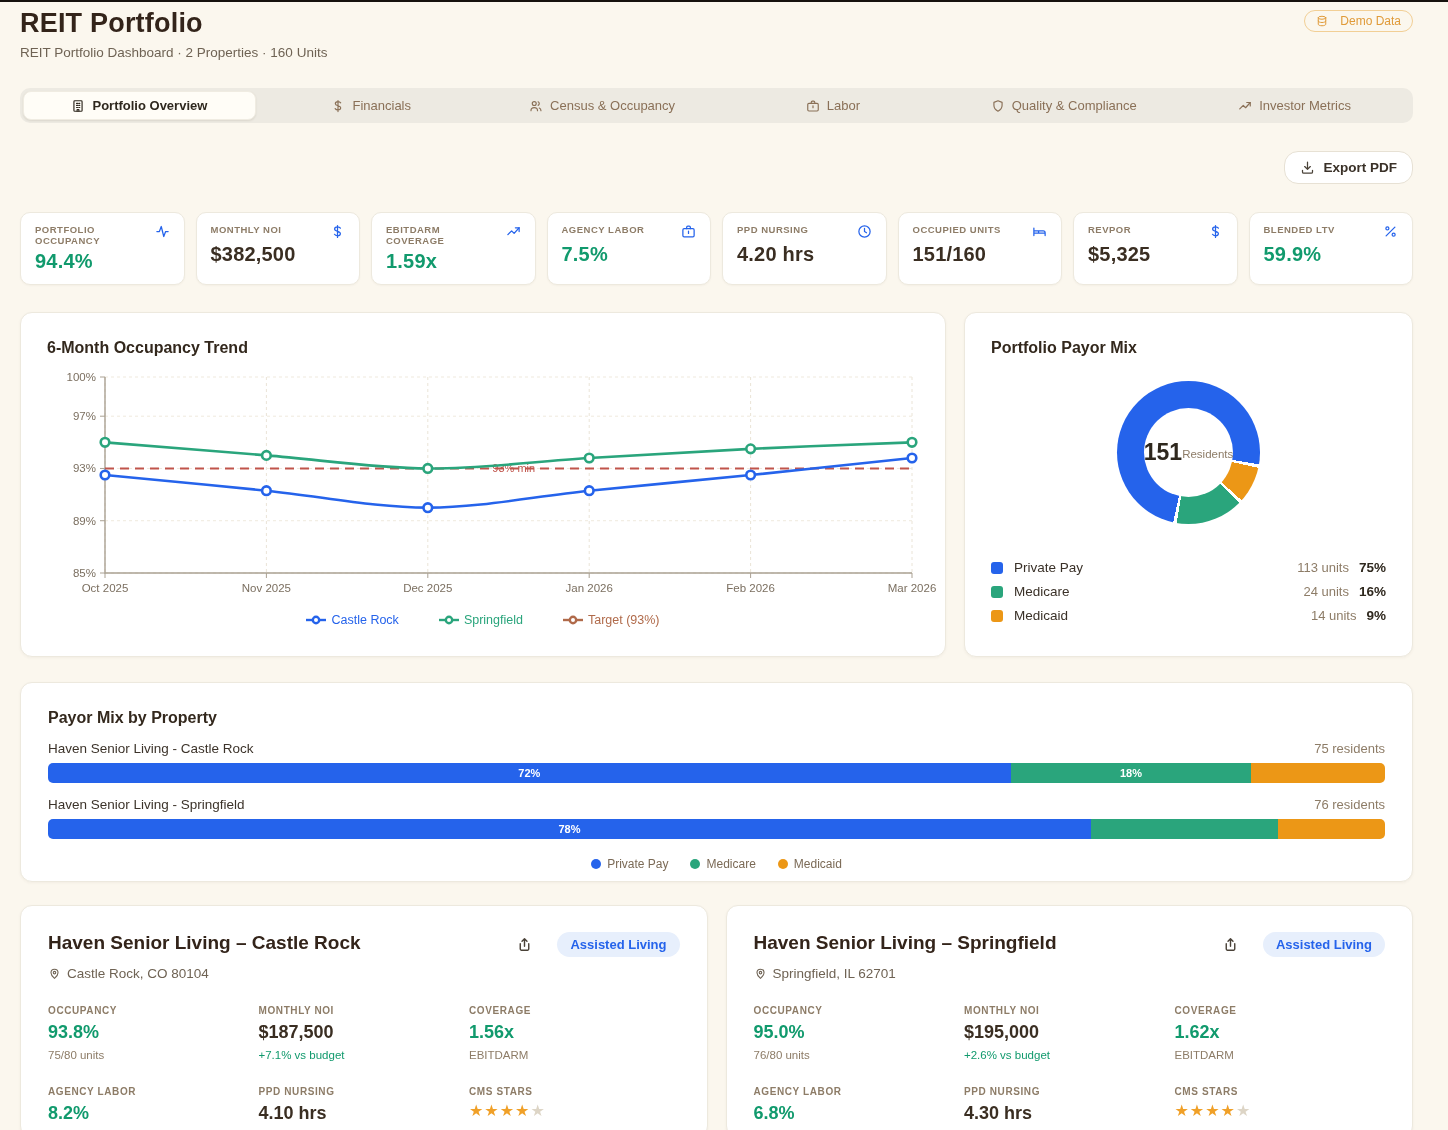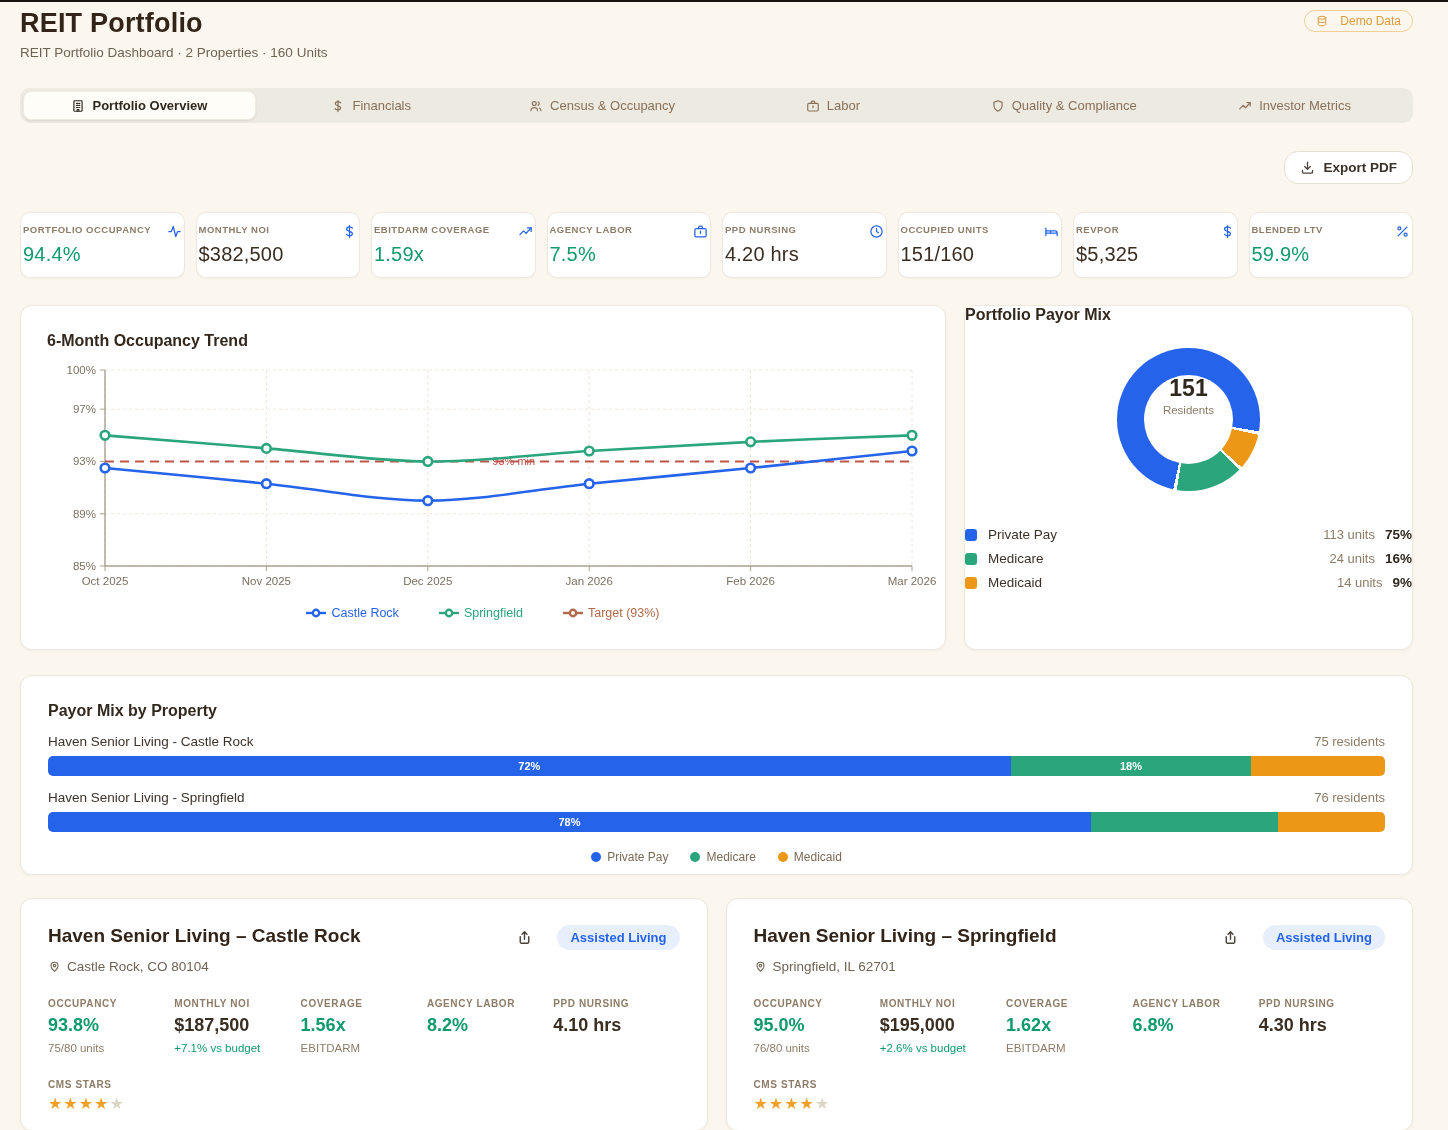--- a/index.html
+++ b/index.html
@@ -24,45 +24,45 @@
   .tab.active{background:#fffdf7;color:#2f281e;font-weight:700;box-shadow:0 1px 2px rgba(60,45,20,.10);border:1px solid #f0ece2}
 
   
   .toolbar{display:flex;justify-content:flex-end;margin-top:28px}
   .export-btn{display:inline-flex;align-items:center;gap:8px;background:#fff;border:1px solid #e7e1d4;border-radius:14px;
     padding:8px 15px;font-size:13.5px;color:#3a3128;font-weight:600;cursor:pointer;font-family:inherit}
   .export-btn .ic{width:15px;height:15px;color:#4a4238}
 
   
   .kpis{display:flex;gap:11px;margin-top:28px}
-  .kpi{flex:1;background:#fff;border:1px solid #ede9de;border-radius:10px;padding:11px 2px;box-shadow:0 1px 2px rgba(80,60,30,.04)}
+  .kpi{flex:1;background:#fff;border:1px solid #ede9de;border-radius:10px;padding:11px 14px;box-shadow:0 1px 2px rgba(80,60,30,.04)}
   .kpi-top{display:flex;justify-content:space-between;align-items:flex-start}
   .kpi-label{font-size:9.5px;font-weight:700;letter-spacing:.5px;color:#8d7c67}
   .kpi .ic{width:15px;height:15px;color:#2563eb;flex:0 0 auto;margin-left:4px}
-  .kpi-value{font-size:20px;font-weight:400;margin-top:4px;color:#3a2e22;letter-spacing:.2px}
+  .kpi-value{font-size:20px;font-weight:700;margin-top:4px;color:#3a2e22;letter-spacing:.2px}
   .kpi-value.green{color:#119a6d}
 
   
   .card{background:#fff;border:1px solid #ede9de;border-radius:12px;box-shadow:0 1px 3px rgba(80,60,30,.05)}
   .card-title{font-size:16px;font-weight:800;color:#33281d}
 
   .charts-row{display:flex;gap:18px;margin-top:27px}
   .trend-card{flex:0 0 924px;padding:26px;height:345px}
-  .donut-card{flex:1;height:345px}
+  .donut-card{flex:1;padding:26px;height:345px}
 
   .trend-svg{margin-top:12px;overflow:visible;display:block}
   svg text{font-family:"Liberation Sans",sans-serif}
   .trend-legend{display:flex;justify-content:center;gap:40px;margin-top:12px;font-size:12.5px}
   .leg-item{display:flex;align-items:center;gap:5px}
 
   
   .donut-wrap{display:flex;justify-content:center;margin-top:24px}
   .donut{width:143px;height:143px;border-radius:50%;position:relative}
-  .donut-hole{position:absolute;inset:27px;background:#fff;border-radius:50%;display:flex;flex-direction:column;
-    align-items:center;justify-content:flex-start}
+  .donut-hole{position:absolute;inset:27px;background:#fff;border-radius:50%;display:flex;flex-direction:row;
+    align-items:center;justify-content:center}
   .donut-num{font-size:23px;font-weight:800;color:#2f281e}
   .donut-cap{font-size:11.5px;color:#8d7c67;margin-top:2px}
   .donut-legend{margin-top:36px;display:flex;flex-direction:column;gap:9px}
   .dl-row{display:flex;align-items:center;font-size:13.5px}
   .dl-dot{width:12px;height:12px;border-radius:3px;margin-right:11px;flex:0 0 auto}
   .dl-name{color:#3a3128}
   .dl-right{margin-left:auto;display:flex;align-items:baseline;gap:10px}
   .dl-units{font-size:13px;color:#8d7c67}
   .dl-pct{font-size:13.5px;font-weight:800;color:#2f281e}
 
@@ -80,21 +80,21 @@
   
   .props{display:flex;gap:18px;margin-top:23px}
   .prop-card{flex:1;padding:26px 27px;height:233px}
   .prop-head{display:flex;justify-content:space-between;align-items:flex-start}
   .prop-title{font-size:19px;font-weight:800;color:#33241a;margin:0}
   .prop-head-right{display:flex;align-items:center;gap:24px}
   .share-btn{background:none;border:none;padding:0;width:17px;height:17px;color:#4a4238;cursor:pointer}
   .al-badge{background:#e7effc;color:#2563eb;font-size:13px;font-weight:600;border-radius:999px;padding:5px 13px}
   .prop-loc{display:flex;align-items:center;gap:6px;font-size:13.5px;color:#6f6354;margin-top:9px}
   .prop-loc .ic{width:13px;height:13px}
-  .prop-grid{display:grid;grid-template-columns:1fr 1fr 1fr 1fr 1fr;row-gap:25px;margin-top:24px}
+  .prop-grid{display:grid;grid-template-columns:1fr 1fr 1fr;row-gap:25px;margin-top:24px}
   .pm-label{font-size:10px;font-weight:700;letter-spacing:.6px;color:#8d7c67}
   .pm-value{font-size:18px;font-weight:800;margin-top:6px;color:#3a2e22}
   .pm-value.green{color:#119a6d}
   .pm-sub{font-size:11.5px;margin-top:6px;color:#8d7c67}
   .pm-sub.green{color:#119a6d}
   .stars{margin-top:4px;font-size:16px;letter-spacing:1px;color:#f0a028}
   .star.empty{color:#ddd5c6}
   .ic svg{width:100%;height:100%;display:block}
 </style>
 </head>

